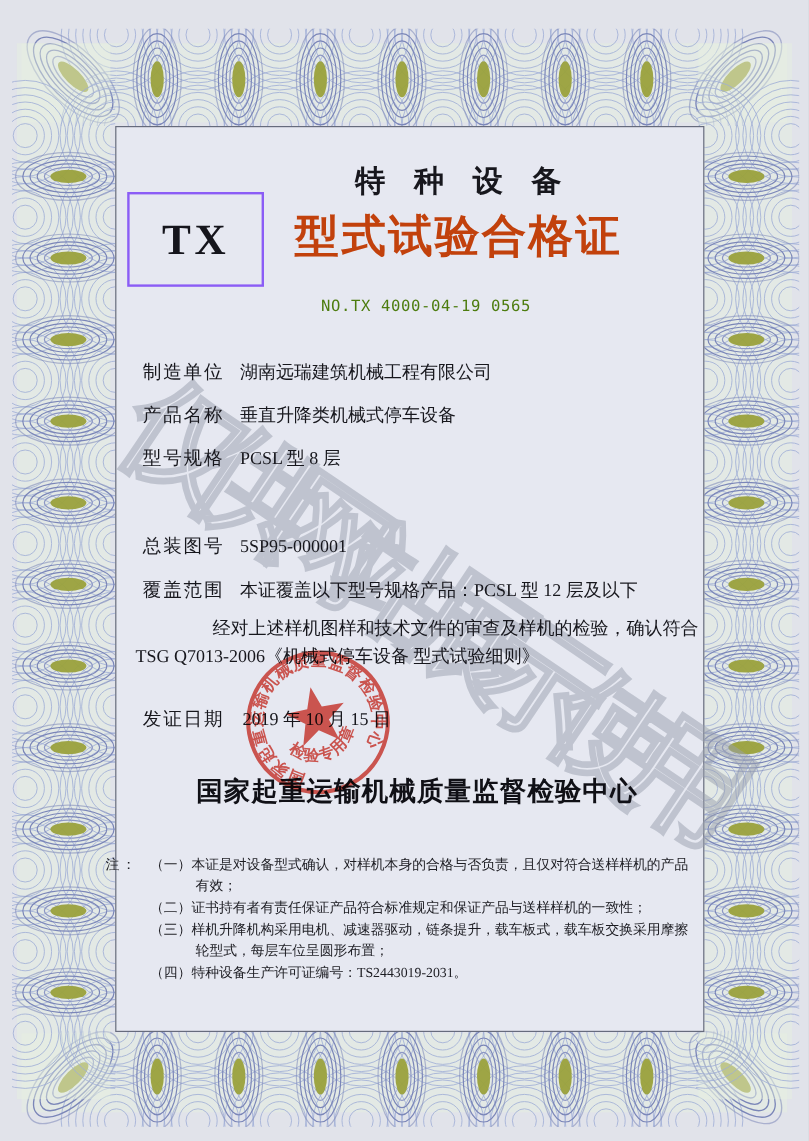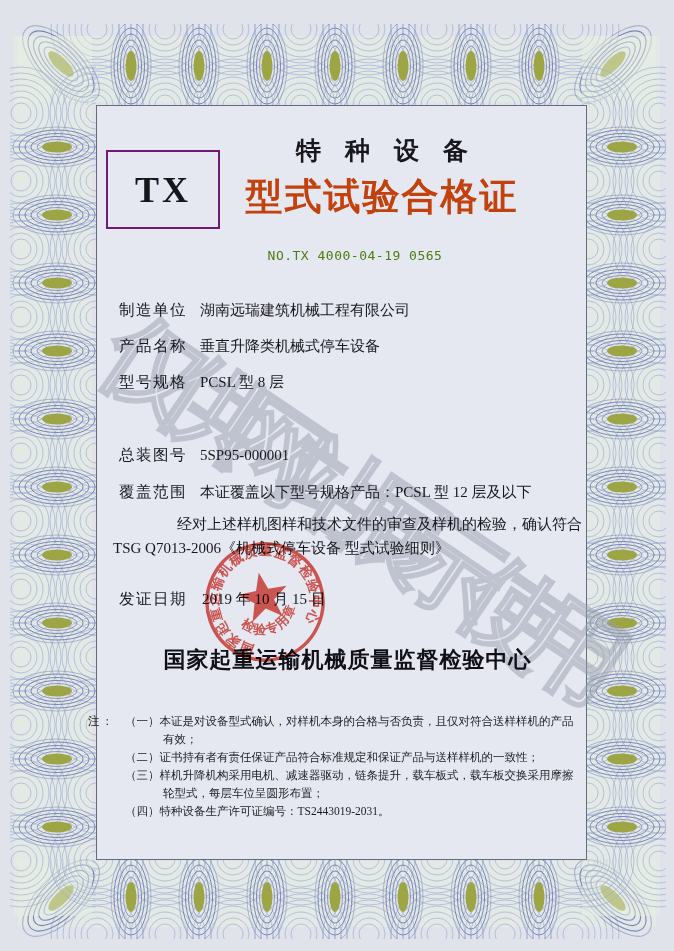--- a/index.html
+++ b/index.html
@@ -3,22 +3,22 @@
 <meta charset="utf-8">
 <style>
   html,body{margin:0;padding:0;background:#cfd2da;}
   .page{position:relative;width:674px;height:951px;background:#e1e3ea;overflow:hidden;
         font-family:"Liberation Serif","DejaVu Serif",serif;color:#17171d;}
   svg.deco{position:absolute;left:0;top:0;pointer-events:none;}
   .inner{position:absolute;left:96px;top:105px;width:489px;height:753px;
          border:1px solid #666b7c;background:#e6e8f1;z-index:1;}
   .wm{z-index:2;}
   .content{position:absolute;inset:0;z-index:3;}
-  .tx-box{position:absolute;left:106px;top:150px;width:110px;height:75px;
-          border:2px solid #701a75;display:flex;align-items:center;justify-content:center;}
+  .tx-box{position:absolute;left:106px;top:160px;width:110px;height:75px;
+          border:2px solid #8b5cf6;display:flex;align-items:center;justify-content:center;}
   .tx-box span{font-size:36px;font-weight:bold;letter-spacing:3px;color:#15151c;}
   .title-block{position:absolute;left:226px;top:134px;width:312px;text-align:center;}
   .title-top{font-size:25px;font-weight:bold;letter-spacing:24px;position:relative;left:12px;white-space:nowrap;}
   .title-main{margin-top:5px;font-size:37px;font-weight:bold;letter-spacing:2px;white-space:nowrap;color:#c2410c;}
   .cert-no{position:absolute;left:205px;top:248px;width:300px;text-align:center;
            font-family:"DejaVu Sans Mono",monospace;font-size:13px;letter-spacing:.5px;color:#4d7c0f;}
   .frow{position:absolute;left:118px;white-space:nowrap;font-size:15px;text-align:center;}
   .flabel{display:inline-block;width:70px;font-size:15.5px;letter-spacing:1.5px;}
   .fvalue{margin-left:12px;}
   .concl{position:absolute;left:113px;top:512px;width:474px;font-size:15px;line-height:24px;}

